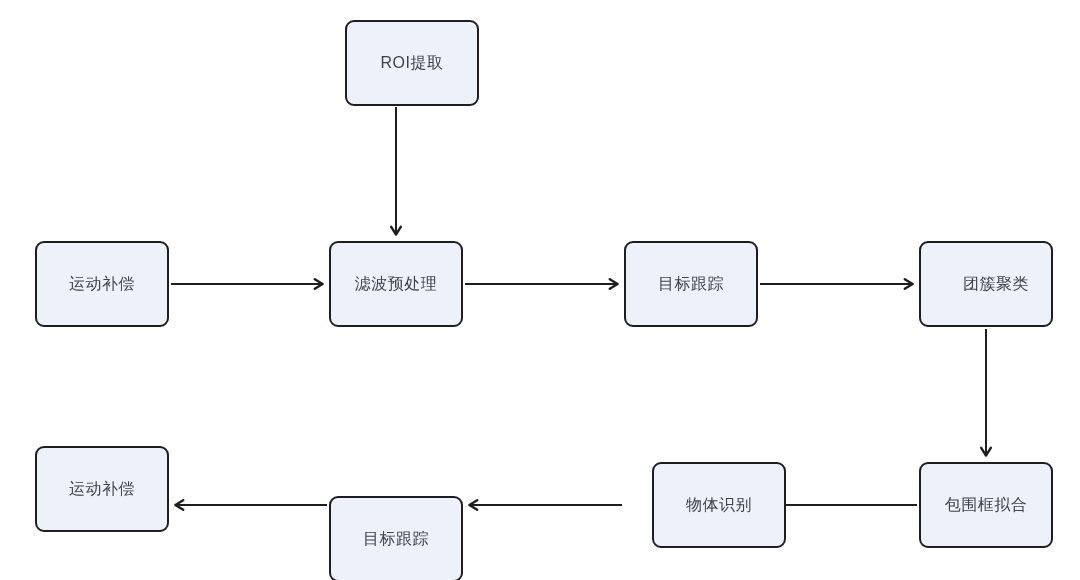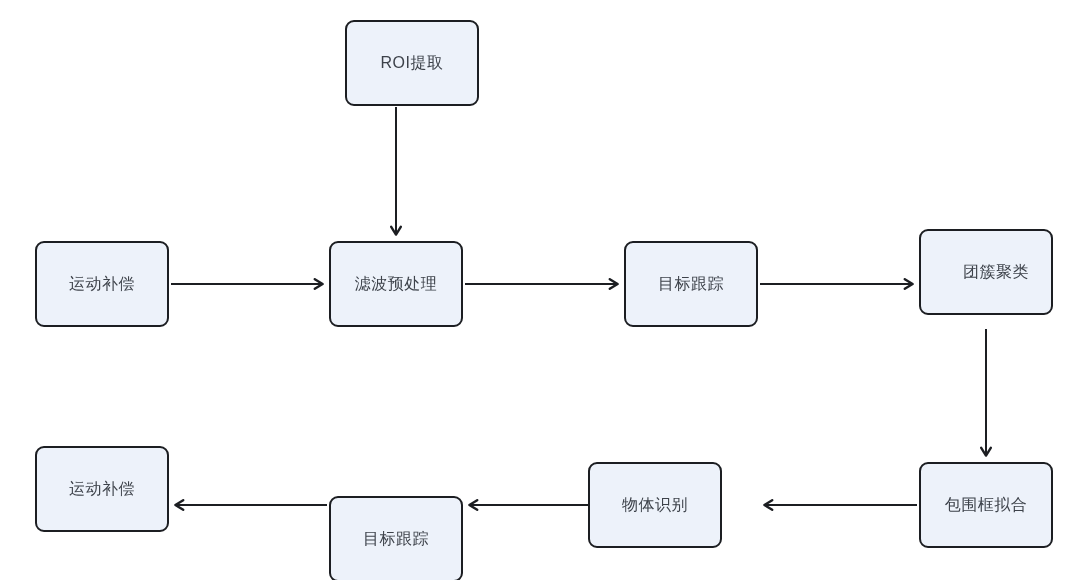--- a/index.html
+++ b/index.html
@@ -61,20 +61,20 @@
     <path class="edge-line" d="M917,505 L765,505" marker-end="url(#arrowhead)"></path>
     <path class="edge-line" d="M622,505 L470,505" marker-end="url(#arrowhead)"></path>
     <path class="edge-line" d="M327,505 L176,505" marker-end="url(#arrowhead)"></path>
   </svg>
 
   <div class="node" style="left:329px; top:20px;margin-left:16px;">ROI提取</div>
 
   <div class="node" style="left:35px;  top:241px;">运动补偿</div>
   <div class="node" style="left:329px; top:241px;text-align:center;">滤波预处理</div>
   <div class="node" style="left:624px; top:241px;">目标跟踪</div>
-  <div class="node" style="left:919px; top:229px;padding-left:20px;">团簇聚类</div>
+  <div class="node" style="left:919px; top:241px;padding-left:20px;">团簇聚类</div>
 
   <div class="node" style="left:35px;  top:446px;">运动补偿</div>
   <div class="node" style="left:329px; top:472px;margin-top:24px;">目标跟踪</div>
-  <div class="node" style="left:588px; top:462px;">物体识别</div>
+  <div class="node" style="left:652px; top:462px;">物体识别</div>
   <div class="node" style="left:919px; top:462px;">包围框拟合</div>
 
 </div>
 
 </body></html>

